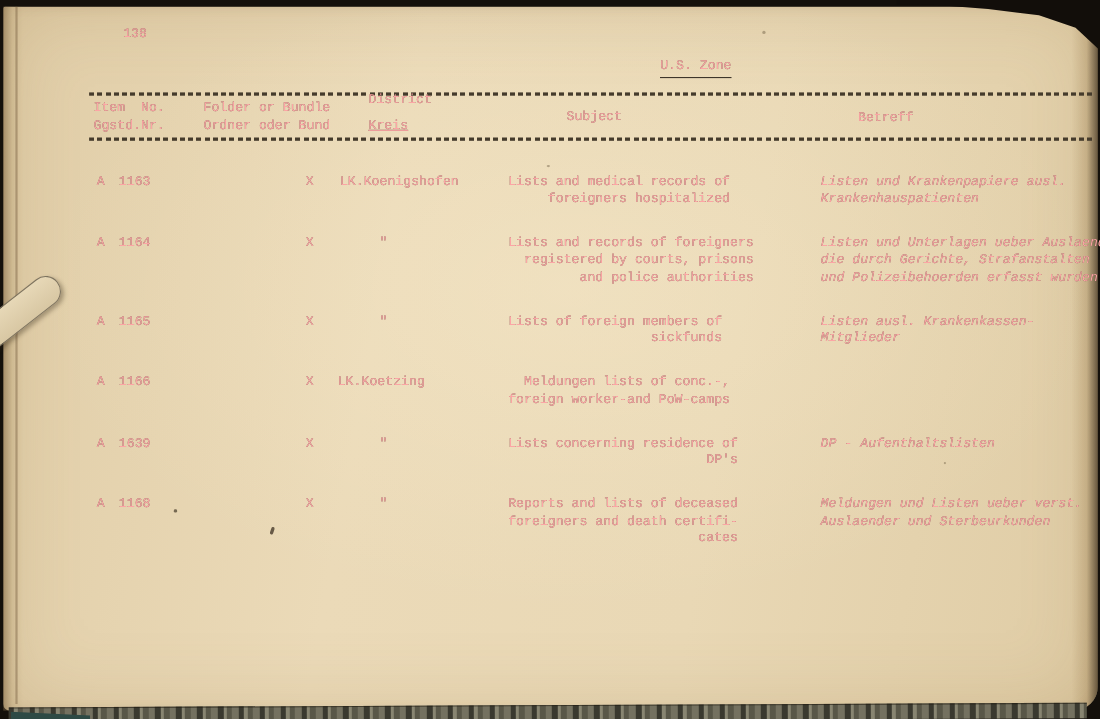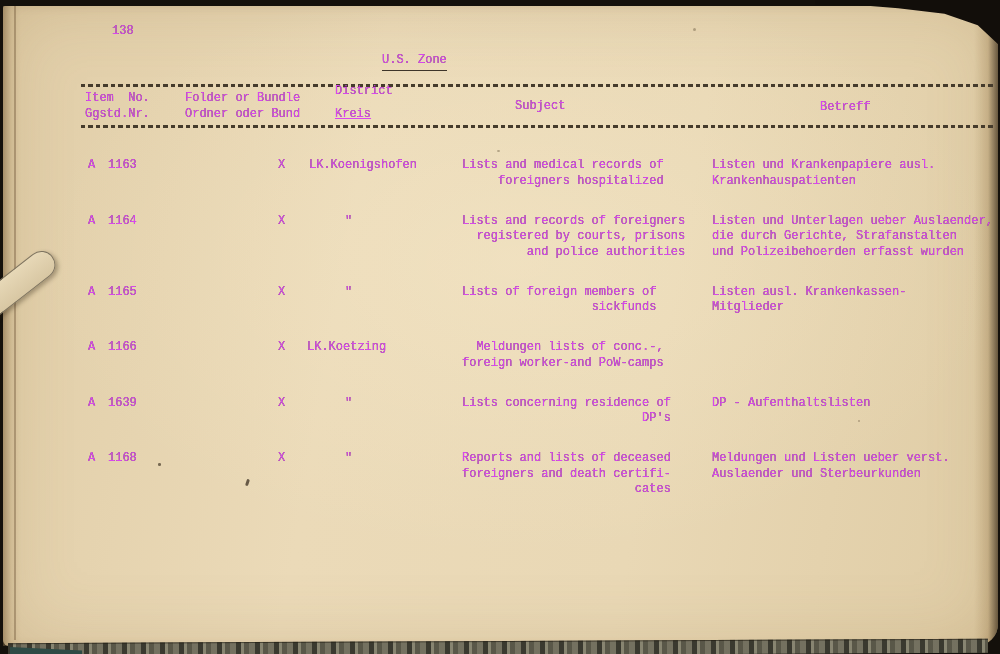--- a/index.html
+++ b/index.html
@@ -28,32 +28,32 @@
     transform:rotate(-.25deg); background-color:#6e6c5c; border-top:1px solid rgba(30,25,15,.6);
     background-image:repeating-linear-gradient(90deg, rgba(15,15,10,.55) 0 5px, rgba(175,170,145,.4) 5px 8px,
       rgba(50,48,35,.35) 8px 13px, rgba(130,125,105,.3) 13px 19px); }
   .teal-corner { position:absolute; left:10px; top:644px; width:72px; height:10px; background:#2e4a45;
     clip-path:polygon(0 30%,100% 65%,100% 100%,0 100%); }
   .tab { position:absolute; left:-28px; top:270px; width:88px; height:26px;
     transform:rotate(-38deg); border-radius:14px;
     background:linear-gradient(#e7d8b7,#d8c7a3);
     border:1.5px solid #7e7460;
     box-shadow:1px 3px 4px rgba(50,38,20,.35); }
-  .t { position:absolute; white-space:pre; color:#d946ef; font-size:12px; line-height:15.5px;
+  .t { position:absolute; white-space:pre; color:#fca5a5; font-size:12px; line-height:15.5px;
        text-shadow:0 0 .6px rgba(60,48,35,.85); }
-  .title-block { left:382px; top:22px; width:260px; text-align:left; }
+  .title-block { left:405px; top:22px; width:260px; text-align:right; }
   .title-block .u { border-bottom:1.5px solid #3e352a; display:inline-block; padding-bottom:1px; }
   .dash { position:absolute; height:3px; left:81px; width:915px;
     background:repeating-linear-gradient(90deg,#453b2c 0 4.5px, rgba(0,0,0,0) 4.5px 7.5px); }
   .rows { position:absolute; left:80px; top:158px; width:916px; }
   .row { position:relative; margin-bottom:24.5px; }
   .row.h2 { height:31px; } .row.h3 { height:46.5px; }
   .row .c { position:absolute; top:0; }
   .cA { left:8px; } .cNo { left:28px; } .cX { left:198px; }
-  .cD { left:229px; } .cS { left:382px;text-align:right; } .cB { left:632px; }
+  .cD { left:229px; } .cS { left:382px;text-align:right; } .cB { left:666px;font-style:italic; }
   .artifact-comma { position:absolute; left:246px; top:479px; width:3px; height:7px;
     border-radius:2px; background:rgba(70,58,42,.8); transform:rotate(18deg); }
   .artifact-dot { position:absolute; left:158px; top:463px; width:2.5px; height:2.5px;
     border-radius:50%; background:rgba(70,58,42,.7); }
   .speck { position:absolute; border-radius:50%; background:rgba(90,75,50,.4); }
 </style>
 </head>
 <body>
 
 <div class="page">
@@ -71,21 +71,21 @@
 <div class="dash" style="top:84px;"></div>
 <div class="dash" style="top:125px;"></div>
 
 <div class="t" style="left:85px;  top:91px;">Item  No.</div>
 <div class="t" style="left:85px;  top:106.5px;text-align:right;">Ggstd.Nr.</div>
 <div class="t" style="left:185px; top:91px;">Folder or Bundle</div>
 <div class="t" style="left:185px; top:106.5px;">Ordner oder Bund</div>
 <div class="t" style="left:335px; top:84px;">District</div>
 <div class="t" style="left:335px; top:106.5px;text-decoration:underline;">Kreis</div>
 <div class="t" style="left:515px; top:99px;">Subject</div>
-<div class="t" style="left:780px; top:100px;margin-left:40px;">Betreff</div>
+<div class="t" style="left:780px; top:100px;">Betreff</div>
 
 <div class="rows">
 
   <div class="row h2">
     <span class="t c cA">A</span>
     <span class="t c cNo">1163</span>
     <span class="t c cX">X</span>
     <span class="t c cD">LK.Koenigshofen</span>
     <span class="t c cS">Lists and medical records of
 foreigners hospitalized</span>

